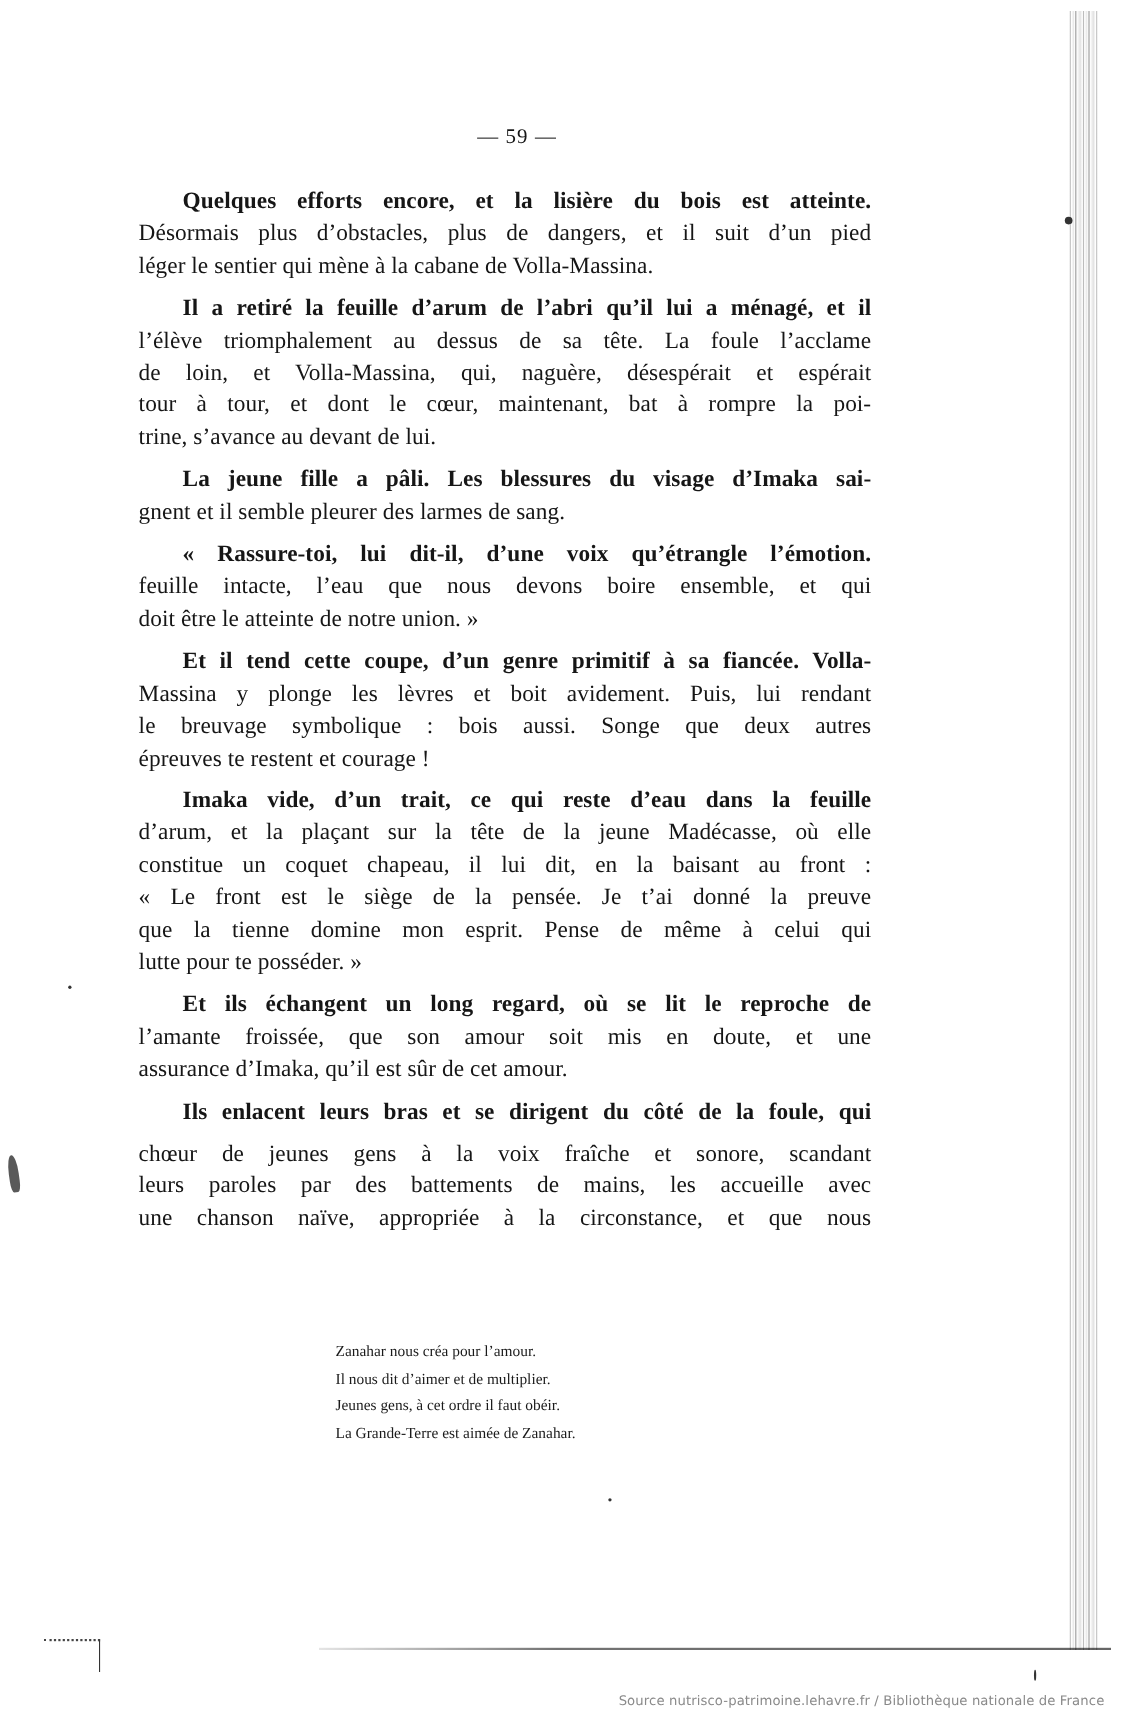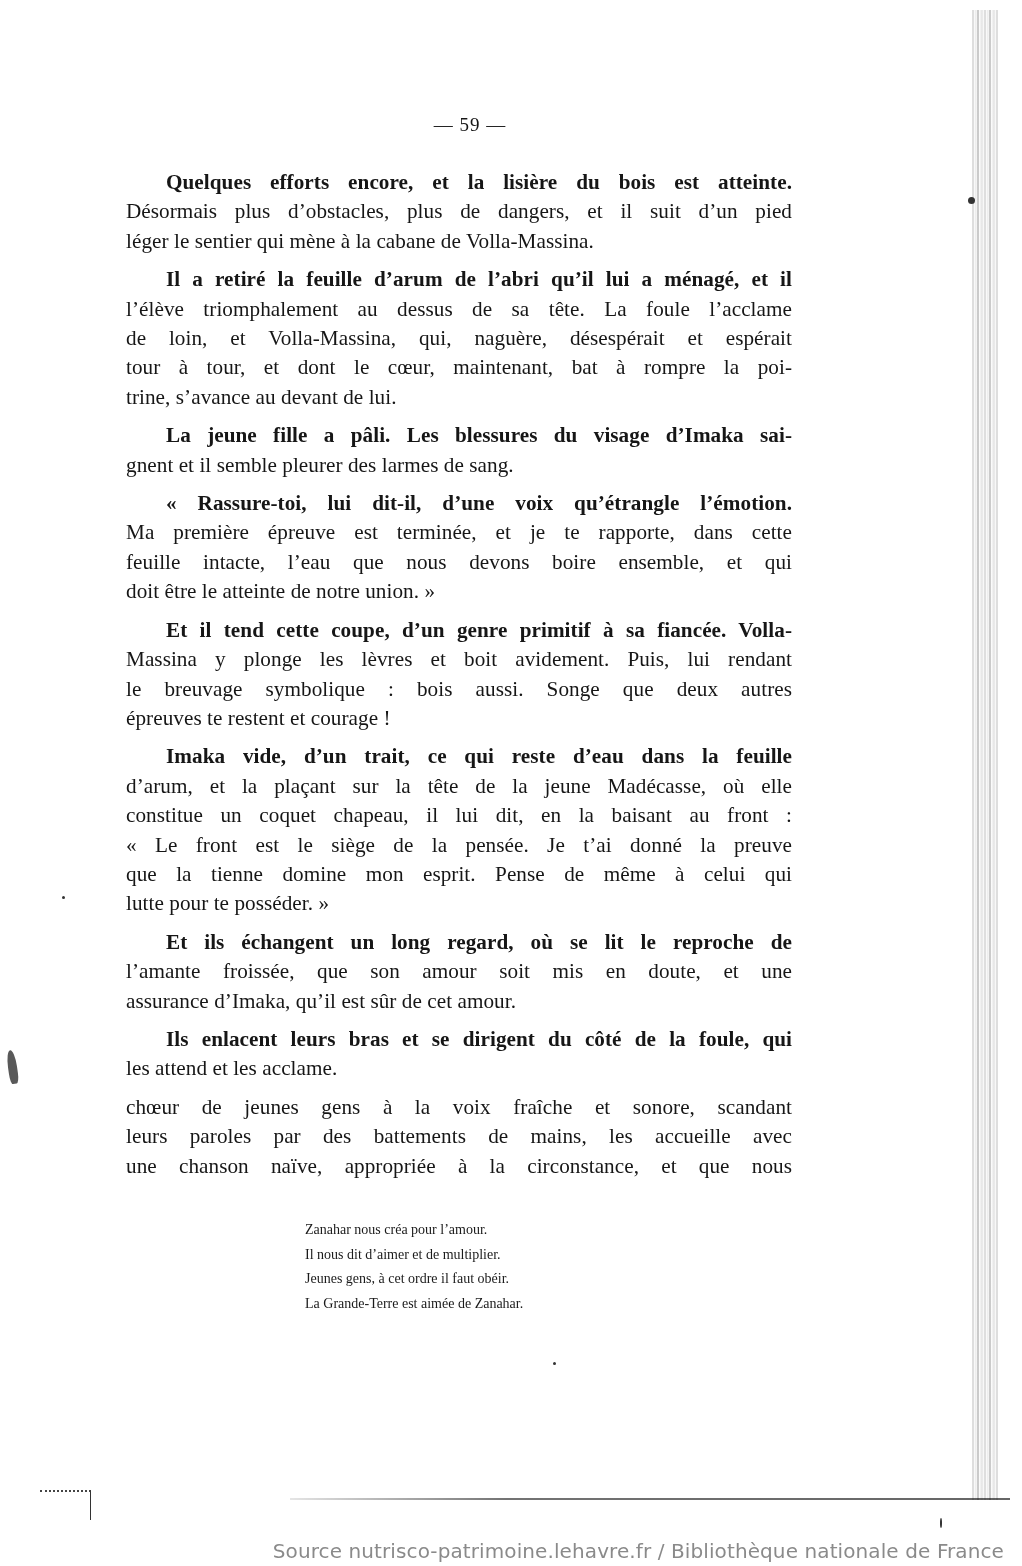--- a/index.html
+++ b/index.html
@@ -36,21 +36,21 @@
 
   .poem {
     position: absolute; left: 305px; top: 1218px;
     font-size: 14px; line-height: 24.5px; color: #1a1a1a;
   }
   .poem .verse { display: block; white-space: nowrap; }
 
   .footer-source {
     position: absolute; right: 18px; top: 1539px;
     font-family: "DejaVu Sans", "Liberation Sans", sans-serif;
-    font-size: 20px; color: #8a8a8a; letter-spacing: 0.1px;
+    font-size: 12px; color: #8a8a8a; letter-spacing: 0.1px;
   }
 
   
   .binding-edge {
     position: absolute; left: 972px; top: 10px; width: 26px; height: 1490px;
     background: repeating-linear-gradient(90deg,
       rgba(0,0,0,0.0) 0px, rgba(0,0,0,0.35) 1px, rgba(0,0,0,0.0) 2px,
       rgba(0,0,0,0.12) 4px, rgba(0,0,0,0.0) 5px, rgba(0,0,0,0.55) 6px,
       rgba(0,0,0,0.0) 7px, rgba(0,0,0,0.15) 10px, rgba(0,0,0,0.0) 12px);
     opacity: 0.75;
@@ -101,21 +101,20 @@
       <span class="line last" style="margin-left:-20px">trine, s’avance au devant de lui.</span>
     </p>
 
     <p class="para" style="text-indent:0">
       <span class="line first">La jeune fille a pâli. Les blessures du visage d’Imaka sai-</span>
       <span class="line last" style="margin-left:-20px">gnent et il semble pleurer des larmes de sang.</span>
     </p>
 
     <p class="para" style="text-indent:0">
       <span class="line first">« Rassure-toi, lui dit-il, d’une voix qu’étrangle l’émotion.</span>
-      <span class="line" style="margin-left:-20px">Ma première épreuve est terminée, et je te rapporte, dans cette</span>
       <span class="line" style="margin-left:-20px">feuille intacte, l’eau que nous devons boire ensemble, et qui</span>
       <span class="line last" style="margin-left:-20px">doit être le atteinte de notre union. »</span>
     </p>
 
     <p class="para" style="text-indent:0">
       <span class="line first">Et il tend cette coupe, d’un genre primitif à sa fiancée. Volla-</span>
       <span class="line" style="margin-left:-20px">Massina y plonge les lèvres et boit avidement. Puis, lui rendant</span>
       <span class="line" style="margin-left:-20px">le breuvage symbolique : bois aussi. Songe que deux autres</span>
       <span class="line last" style="margin-left:-20px">épreuves te restent et courage !</span>
     </p>
@@ -130,21 +129,20 @@
     </p>
 
     <p class="para" style="text-indent:0">
       <span class="line first">Et ils échangent un long regard, où se lit le reproche de</span>
       <span class="line" style="margin-left:-20px">l’amante froissée, que son amour soit mis en doute, et une</span>
       <span class="line last" style="margin-left:-20px">assurance d’Imaka, qu’il est sûr de cet amour.</span>
     </p>
 
     <p class="para" style="text-indent:0">
       <span class="line first">Ils enlacent leurs bras et se dirigent du côté de la foule, qui</span>
-      <span class="line last" style="margin-left:-20px">les attend et les acclame.</span>
     </p>
 
     <p class="para" style="text-indent:0">
       <span class="line" style="margin-left:-20px">chœur de jeunes gens à la voix fraîche et sonore, scandant</span>
       <span class="line" style="margin-left:-20px">leurs paroles par des battements de mains, les accueille avec</span>
       <span class="line" style="margin-left:-20px">une chanson naïve, appropriée à la circonstance, et que nous</span>
     </p>
   </div>
 
   <div class="poem">

